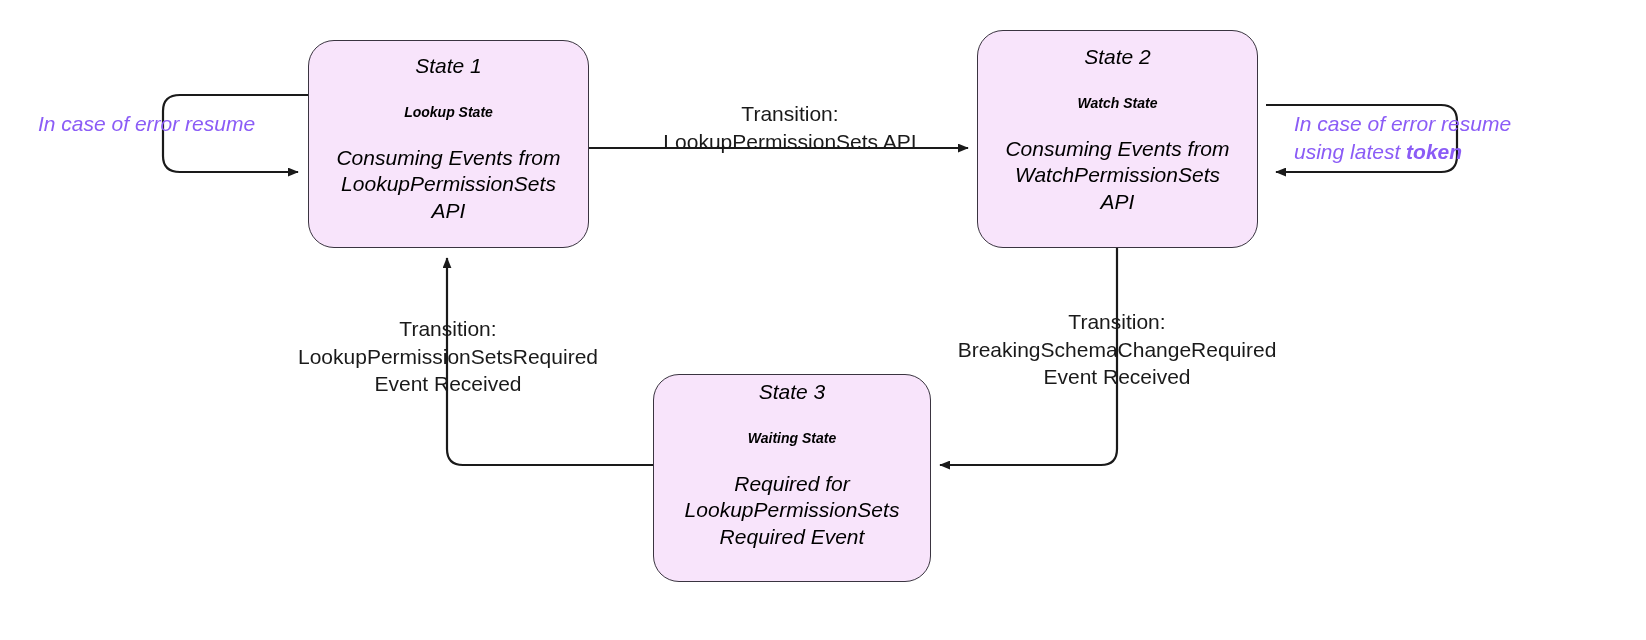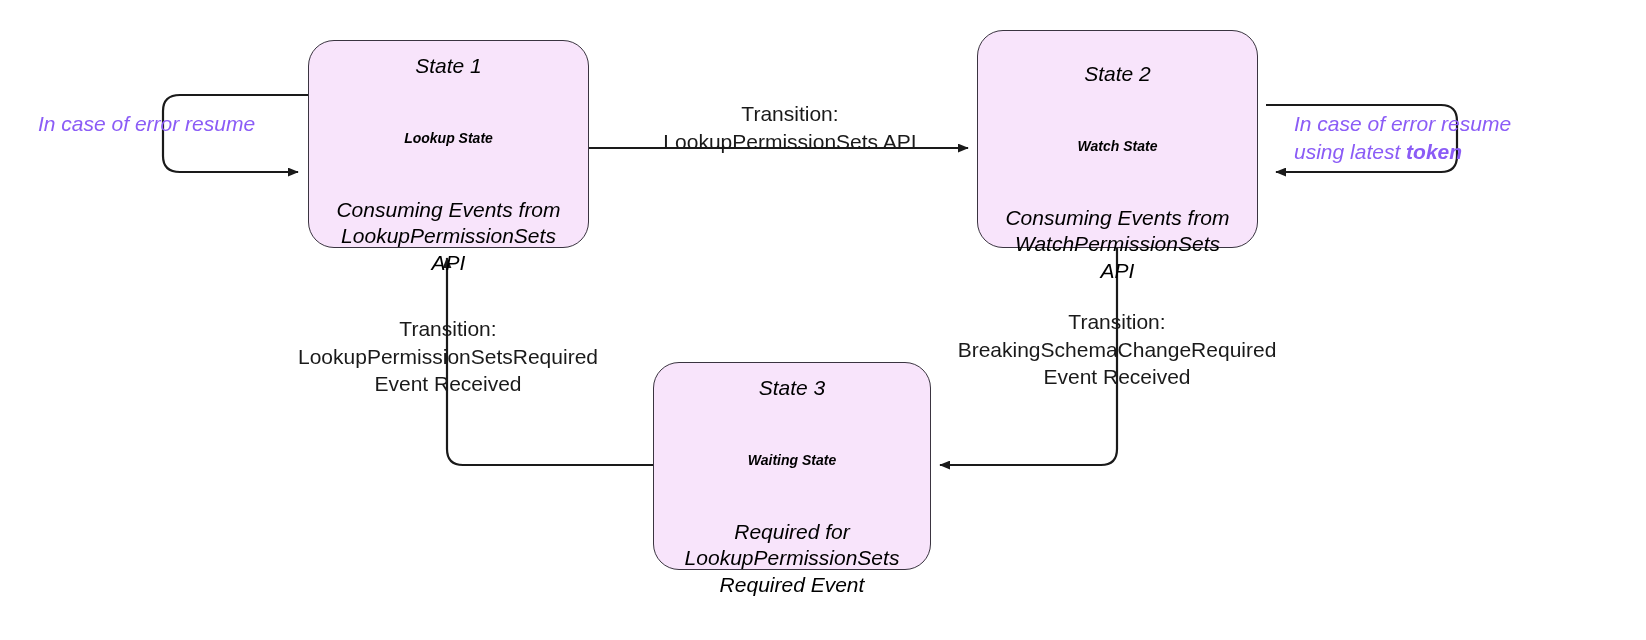--- a/index.html
+++ b/index.html
@@ -26,21 +26,20 @@
     position: absolute;
     box-sizing: border-box;
     background: #f8e4fb;
     border: 1.6px solid #3a3440;
     border-radius: 26px;
     display: flex;
     flex-direction: column;
     align-items: center;
     text-align: center;
     color: #000000;
-    gap: 26px;
   }
   .state-id {
     font-style: italic;
     font-size: 21px;
     line-height: 1.2;
   }
   .state-title {
     font-style: italic;
     font-weight: bold;
     font-size: 14px;
@@ -106,31 +105,31 @@
   <div class="state-box" style="left:308px; top:40px; width:281px; height:208px; padding-top:12px;">
     <div class="state-id">State 1</div>
     <div class="state-title" style="margin-top:26px;">Lookup State</div>
     <div class="state-desc" style="margin-top:24px;">
       <div>Consuming Events from</div>
       <div>LookupPermissionSets</div>
       <div>API</div>
     </div>
   </div>
 
-  <div class="state-box" style="left:977px; top:30px; width:281px; height:218px; padding-top:30px;">
+  <div class="state-box" style="left:977px; top:30px; width:281px; height:218px; padding-top:13px;">
     <div class="state-id">State 2</div>
     <div class="state-title" style="margin-top:26px;">Watch State</div>
     <div class="state-desc" style="margin-top:24px;">
       <div>Consuming Events from</div>
       <div>WatchPermissionSets</div>
       <div>API</div>
     </div>
   </div>
 
-  <div class="state-box" style="left:653px; top:362px; width:278px; height:208px; padding-top:12px;">
+  <div class="state-box" style="left:653px; top:374px; width:278px; height:208px; padding-top:4px;">
     <div class="state-id">State 3</div>
     <div class="state-title" style="margin-top:26px;">Waiting State</div>
     <div class="state-desc" style="margin-top:24px;">
       <div>Required for</div>
       <div>LookupPermissionSets</div>
       <div>Required Event</div>
     </div>
   </div>
 
   <div class="edge-label" style="left:640px; top:100px; width:300px;">

